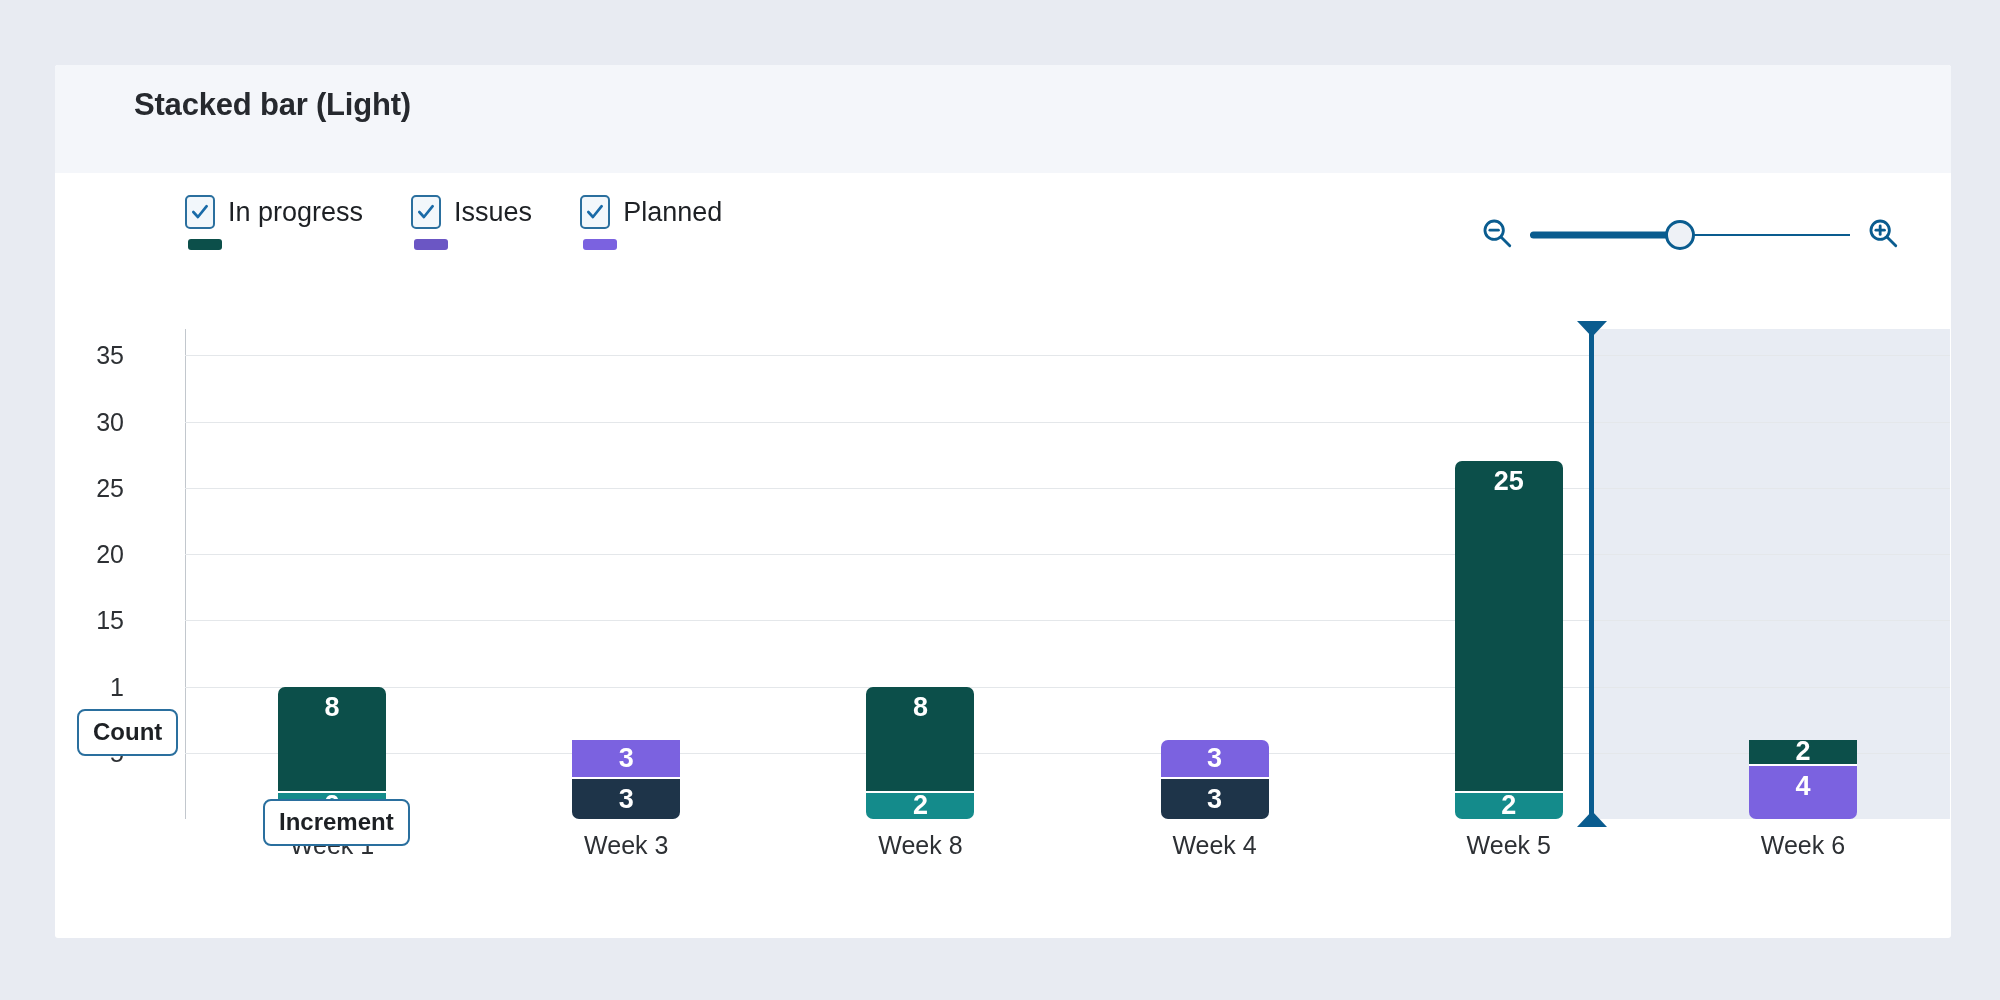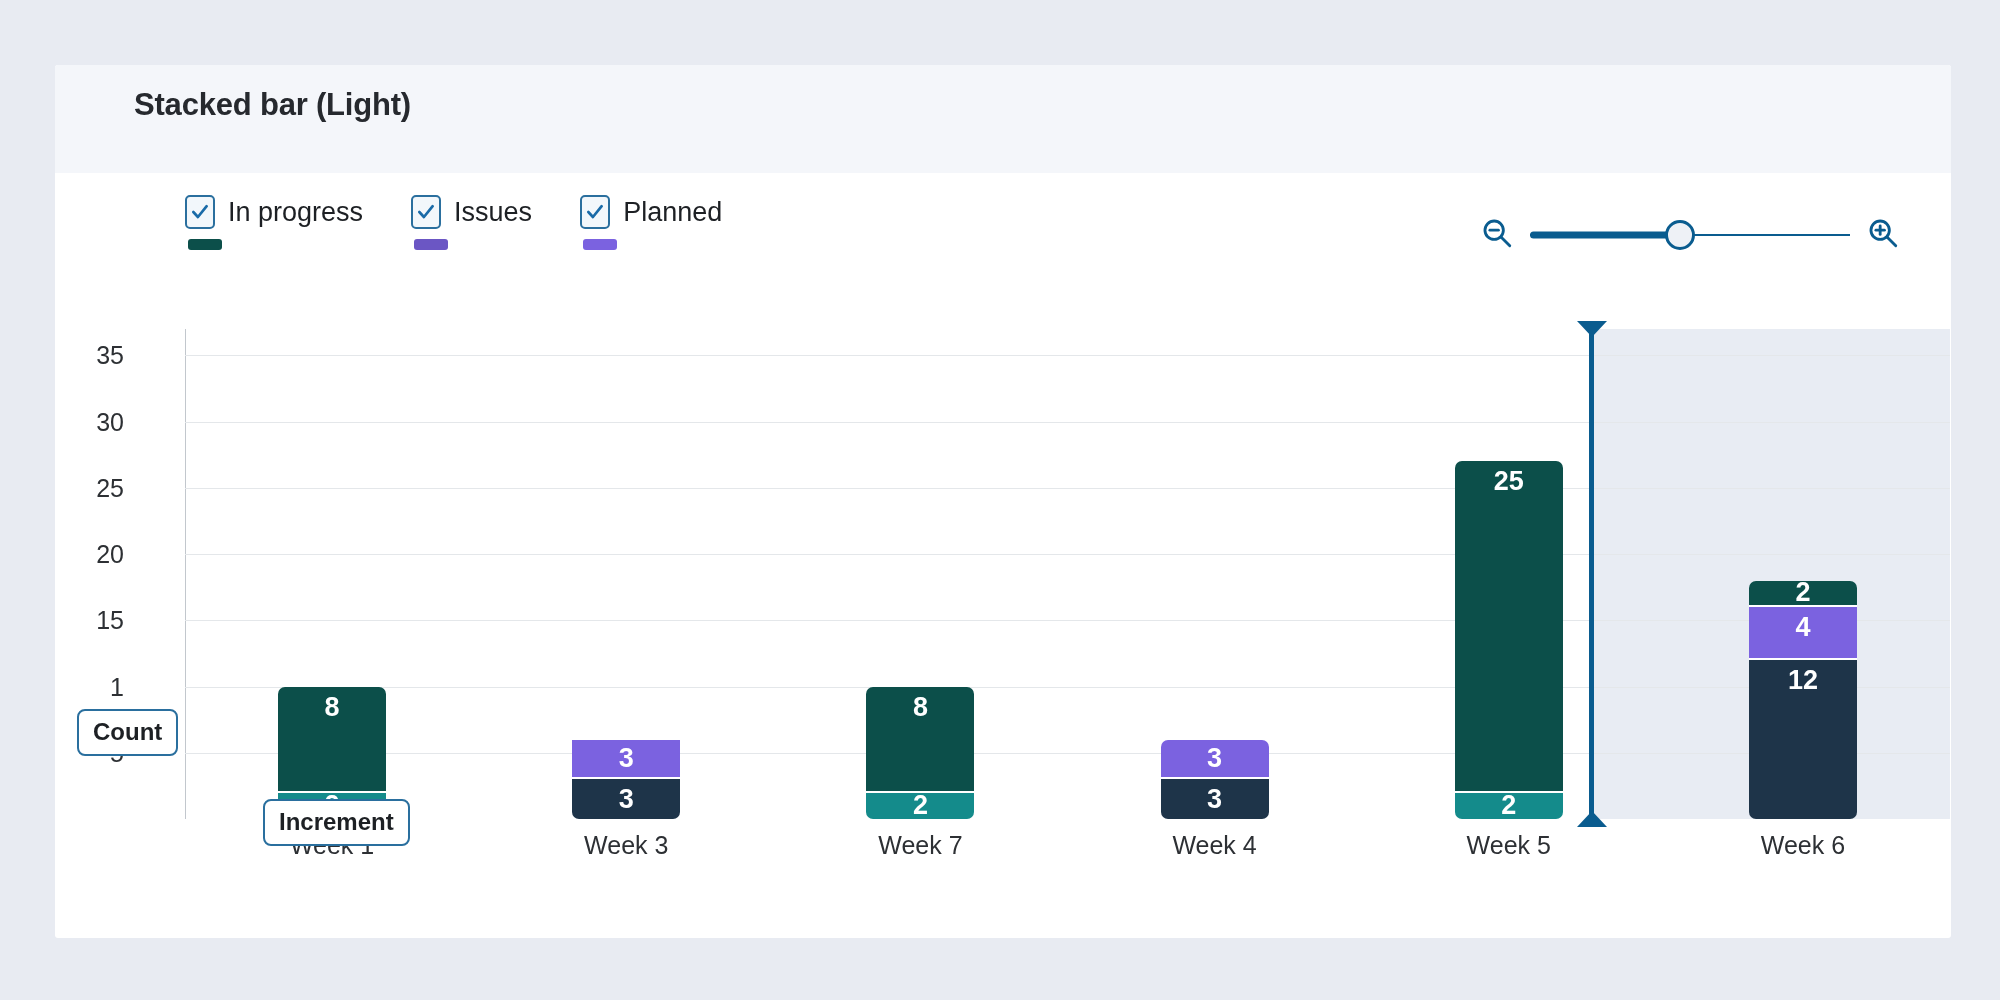--- a/index.html
+++ b/index.html
@@ -338,40 +338,39 @@
             <div class="bar-seg tiny" style="height: 39.7297px; background: rgb(30, 52, 73);">3</div>
           </div>
         </div>
         <div class="xtick-label" style="left: 441.25px;">Week 3</div>
         <div class="bar-group" style="left: 681.417px; width: 108px;">
           <div class="bar-stack" style="height: 132.432px;">
             <div class="bar-seg" style="height: 105.946px; background: rgb(12, 79, 74);">8</div>
             <div class="bar-seg tiny" style="height: 26.4865px; background: rgb(20, 139, 139);">2</div>
           </div>
         </div>
-        <div class="xtick-label" style="left: 735.417px;">Week 7</div>
+        <div class="xtick-label" style="left: 735.417px;">Week 8</div>
         <div class="bar-group" style="left: 975.583px; width: 108px;">
           <div class="bar-stack" style="height: 79.4595px;">
             <div class="bar-seg tiny" style="height: 39.7297px; background: rgb(123, 98, 224);">3</div>
             <div class="bar-seg tiny" style="height: 39.7297px; background: rgb(30, 52, 73);">3</div>
           </div>
         </div>
         <div class="xtick-label" style="left: 1029.58px;">Week 4</div>
         <div class="bar-group" style="left: 1269.75px; width: 108px;">
           <div class="bar-stack" style="height: 357.568px;">
             <div class="bar-seg" style="height: 331.081px; background: rgb(12, 79, 74);">25</div>
             <div class="bar-seg tiny" style="height: 26.4865px; background: rgb(20, 139, 139);">2</div>
           </div>
         </div>
         <div class="xtick-label" style="left: 1323.75px;">Week 5</div>
         <div class="bar-group" style="left: 1563.92px; width: 108px;">
           <div class="bar-stack" style="height: 238.378px;">
             <div class="bar-seg tiny" style="height: 26.4865px; background: rgb(12, 79, 74);">2</div>
             <div class="bar-seg" style="height: 52.973px; background: rgb(123, 98, 224);">4</div>
-            <div class="bar-seg" style="height: 158.919px; background: rgb(30, 52, 73);">12</div>
           </div>
         </div>
         <div class="xtick-label" style="left: 1617.92px;">Week 6</div>
         <div id="brush-line" style="left: 1406.12px; background: rgb(10, 92, 143);">
           <div class="brush-cap top"></div>
           <div class="brush-cap bottom"></div>
         </div>
       </div>
     <div id="count-badge" class="axis-badge">Count</div>
     <div id="increment-badge" class="axis-badge">Increment</div>

